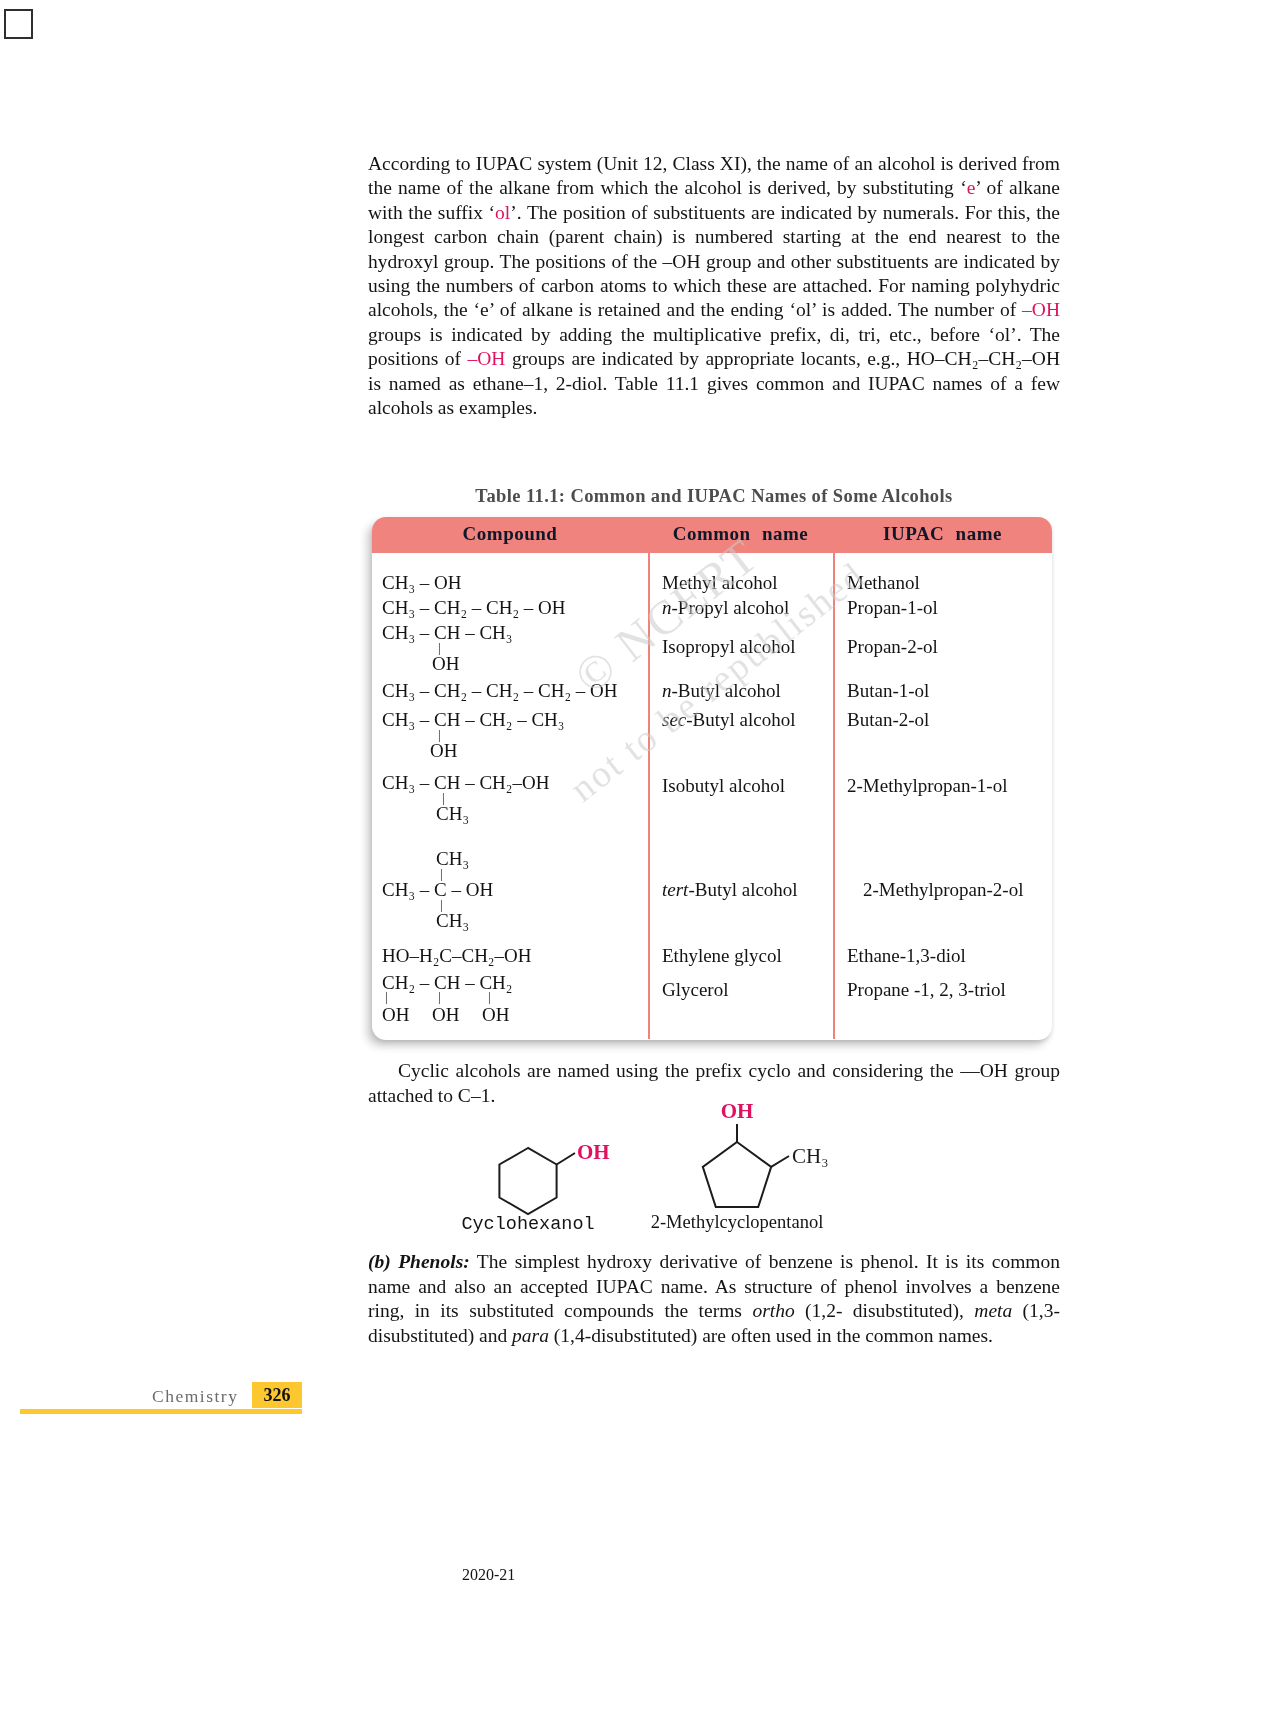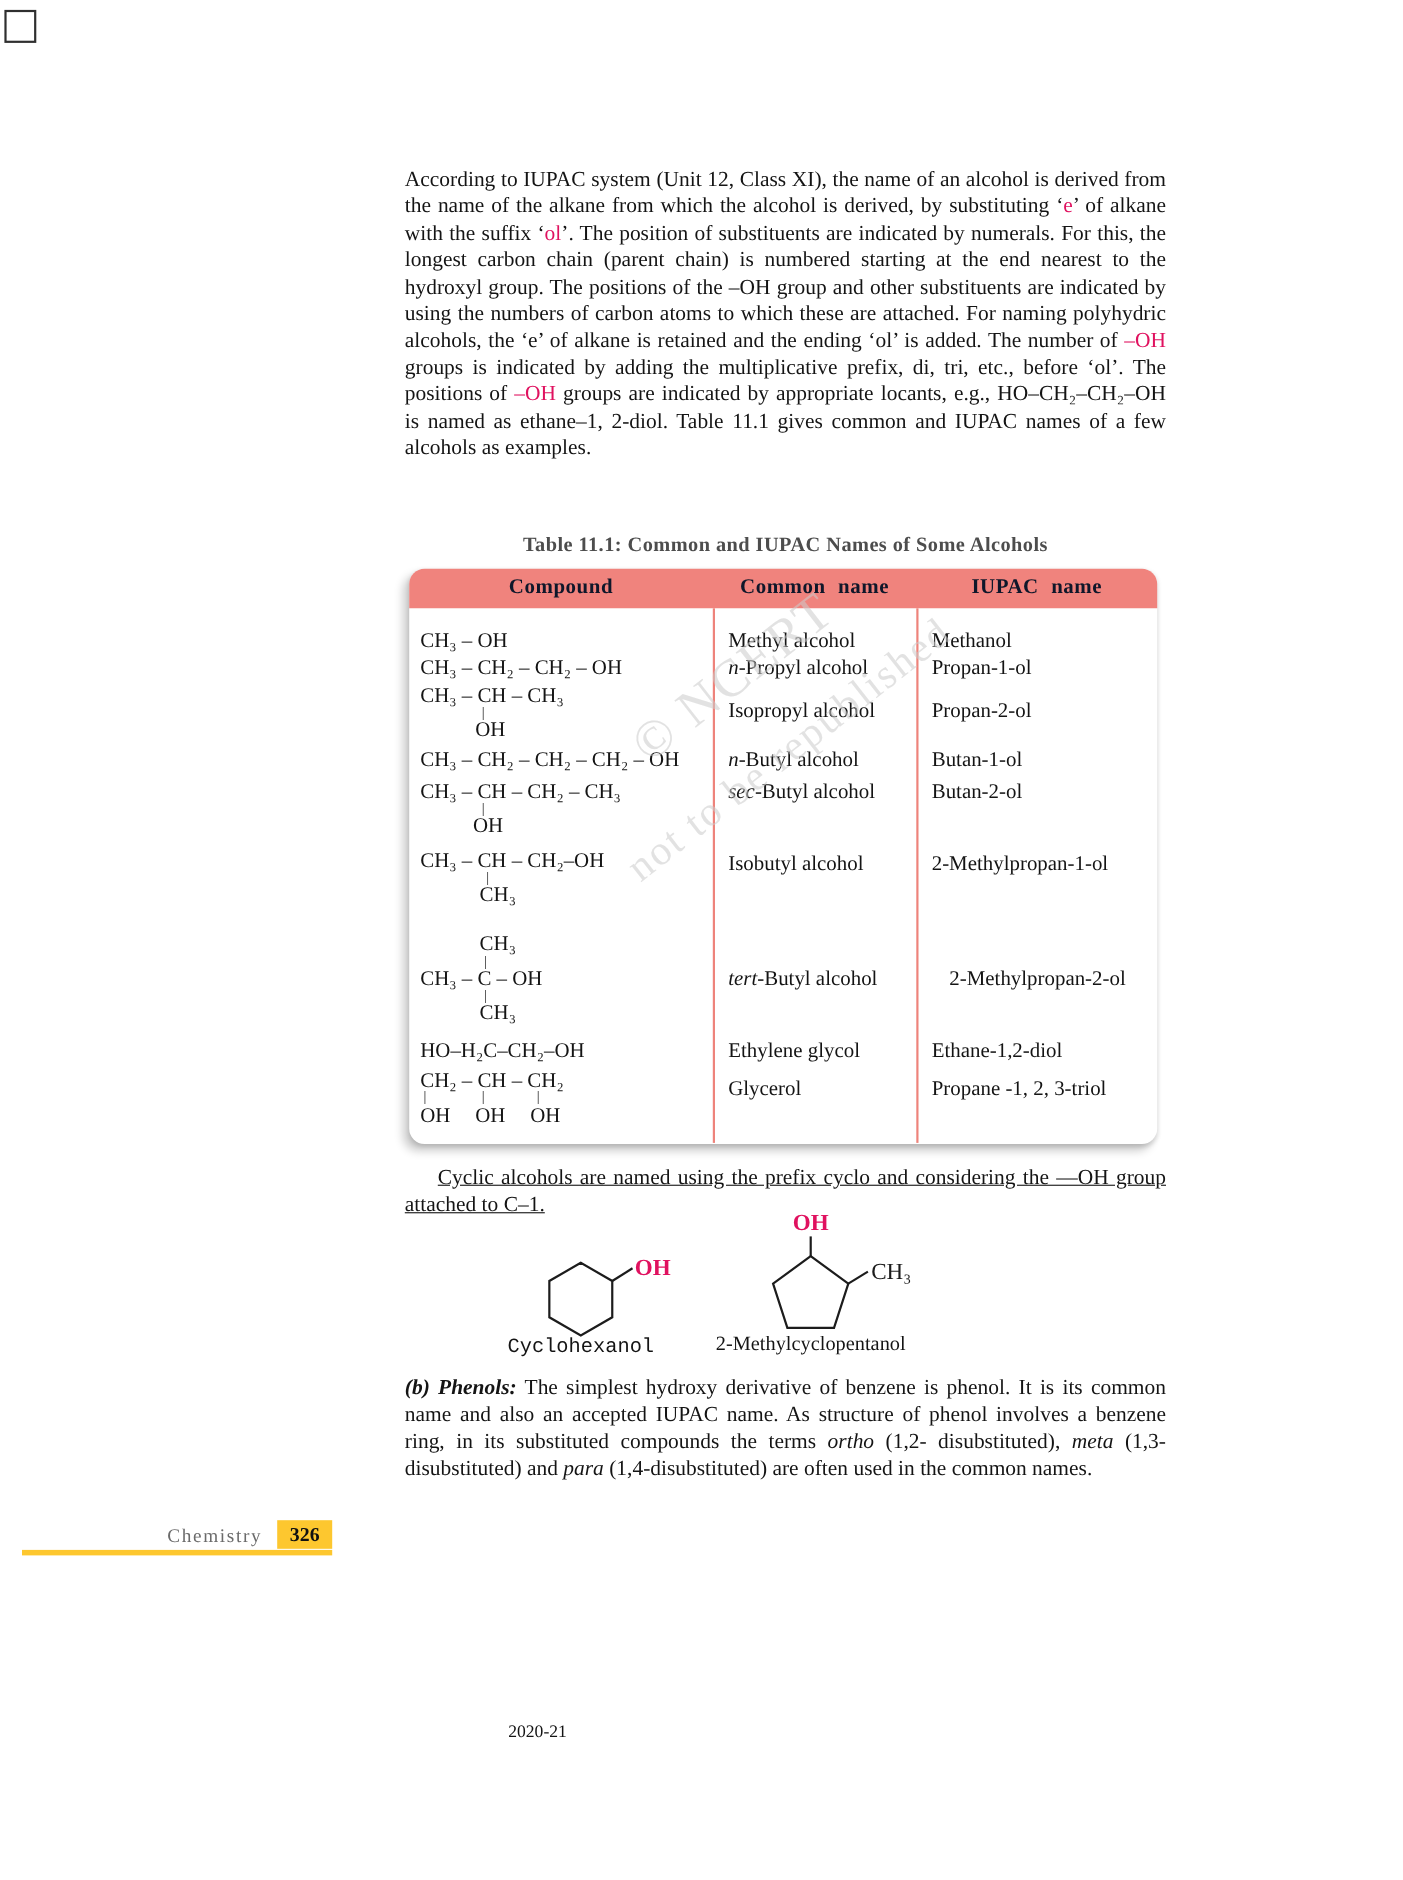--- a/index.html
+++ b/index.html
@@ -20,21 +20,21 @@
   .tbl{position:absolute;left:372px;top:517px;width:680px;height:523px;background:#fff;border-radius:14px;box-shadow:-5px 6px 9px rgba(0,0,0,.20), 0 2px 4px rgba(0,0,0,.12);}
   .tbl-head{position:absolute;left:0;top:0;width:680px;height:36px;background:var(--hdr);border-radius:14px 14px 0 0;}
   .hcell{position:absolute;top:6px;font-size:19px;font-weight:bold;color:#0f172a;text-align:center;letter-spacing:.5px;word-spacing:6px;}
   .vline{position:absolute;top:36px;height:486px;width:2px;background:var(--div);}
   .cell{position:absolute;font-size:19px;white-space:nowrap;}
   .fl{position:absolute;font-size:19px;white-space:nowrap;}
   .bond{font-size:13px;line-height:1;}
   .wmark{position:absolute;left:400px;top:580px;width:580px;text-align:center;transform:rotate(-38deg);color:var(--wm);opacity:.55;pointer-events:none;}
   .wmark .w1{font-size:48px;letter-spacing:2px;}
   .wmark .w2{font-size:38px;margin-top:34px;letter-spacing:2px;}
-  .indent{text-indent:30px;text-decoration:underline;}
+  .indent{text-indent:30px;}
   svg text{font-family:"Liberation Serif", serif;}
   .caption{position:absolute;font-size:18.5px;text-align:center;}
   .phen-lead{font-weight:bold;font-style:italic;margin-top:14px;}
   .foot-book{position:absolute;left:152px;top:1386px;font-size:17.5px;color:#6b6b6b;letter-spacing:1.5px;}
   .foot-page{position:absolute;left:252px;top:1382px;width:50px;height:26px;background:var(--yellow);color:#111;font-weight:bold;font-size:18px;text-align:center;line-height:26px;}
   .foot-rule{position:absolute;left:20px;top:1409px;width:282px;height:5px;background:var(--yellow);}
   .edition{position:absolute;left:462px;top:1566px;width:300px;text-align:left;font-size:16px;}
 </style>
 </head>
 <body>
@@ -98,21 +98,21 @@
     <div class="cell" style="left:290px;top:428px;"><span>Ethylene glycol</span></div>
     <div class="cell" style="left:290px;top:462px;"><span>Glycerol</span></div>
 
     <div class="cell" style="left:475px;top:55px;">Methanol</div>
     <div class="cell" style="left:475px;top:80px;">Propan-1-ol</div>
     <div class="cell" style="left:475px;top:107px;margin-top:12px;">Propan-2-ol</div>
     <div class="cell" style="left:475px;top:163px;">Butan-1-ol</div>
     <div class="cell" style="left:475px;top:192px;">Butan-2-ol</div>
     <div class="cell" style="left:475px;top:258px;">2-Methylpropan-1-ol</div>
     <div class="cell" style="left:491px;top:362px;">2-Methylpropan-2-ol</div>
-    <div class="cell" style="left:475px;top:428px;">Ethane-1,2-diol</div>
+    <div class="cell" style="left:475px;top:428px;">Ethane-1,3-diol</div>
     <div class="cell" style="left:475px;top:462px;">Propane -1, 2, 3-triol</div>
   </div>
 
   <div class="wmark">
     <div class="w1">© NCERT</div>
     <div class="w2">not to be republished</div>
   </div>
 
   <div class="para indent" style="top:1058px;line-height:25px;">Cyclic alcohols are named using the prefix cyclo and considering the —OH group attached to C–1.</div>
 

